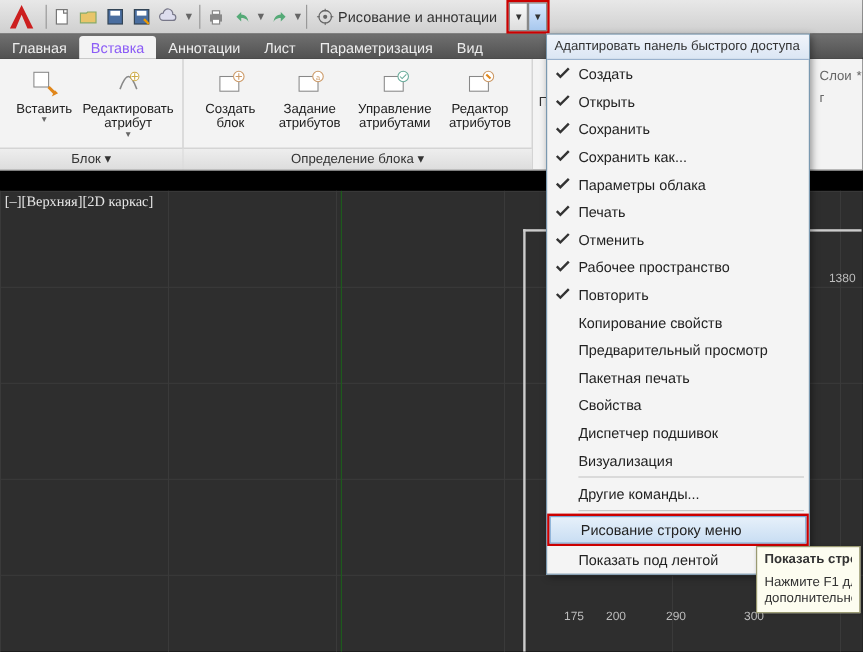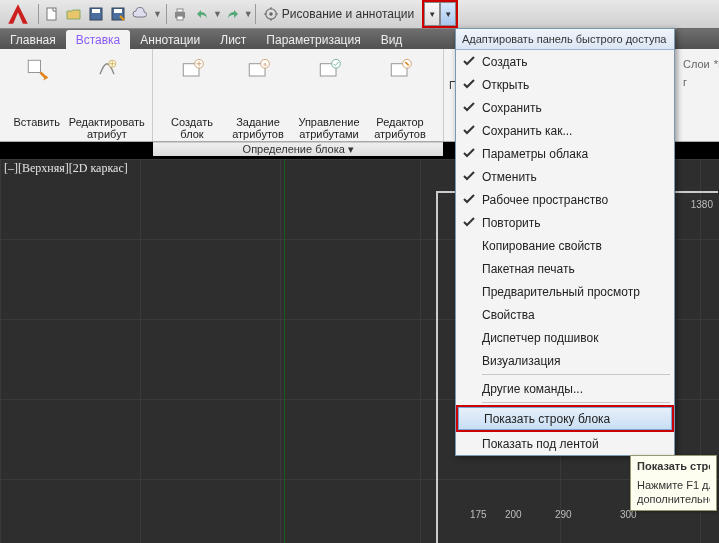--- a/index.html
+++ b/index.html
@@ -12,21 +12,21 @@
 .qat-workspace{display:flex;align-items:center;height:22px;padding:0 6px;color:#333;gap:4px;}
 .qat-highlight{border:2px solid #c00;padding:0;display:flex;height:24px;align-items:center;margin-left:2px;}
 .qat-chev{width:14px;height:22px;display:flex;align-items:center;justify-content:center;background:linear-gradient(#fafafa,#ddd);border:1px solid #888;}
 .tabbar{height:20px;background:linear-gradient(#6f6f6f,#515151);display:flex;align-items:flex-end;position:relative;z-index:5;}
 .tab{padding:3px 10px 2px 10px;color:#eee;font-size:12px;}
 .tab.active{background:#f3f3f3;color:#8b5cf6;border-radius:3px 3px 0 0;}
 .ribbon{height:92px;background:#f3f3f3;border-bottom:1px solid #aaa;display:flex;position:relative;}
 .panel{border-right:1px solid #ccc;display:flex;flex-direction:column;}
 .panel-body{flex:1;display:flex;align-items:flex-start;padding:4px 6px 0 6px;gap:0;}
 .panel-footer{height:17px;background:linear-gradient(#eee,#ddd);border-top:1px solid #ccc;font-size:11px;color:#333;display:flex;align-items:center;justify-content:center;}
-.rbtn{display:flex;flex-direction:column;align-items:center;width:66px;padding:2px 0;text-align:center;color:#222;gap:31px;}
+.rbtn{display:flex;flex-direction:column;align-items:center;width:66px;padding:2px 0;text-align:center;color:#222;}
 .rbtn svg{width:30px;height:28px;margin-bottom:2px;}
 .rbtn span.lb{font-size:11px;line-height:12px;white-space:pre;}
 .right-extra{position:absolute;right:0;top:0;width:40px;height:92px;padding:6px 4px;color:#666;font-size:11px;line-height:18px;box-sizing:border-box;display:flex;flex-direction:row;gap:4px;}
 .canvas{position:absolute;left:0;right:0;top:159px;bottom:0;background:#2e2e2e;}
 .viewport-label{position:absolute;left:4px;top:2px;color:#e5e5e5;font-size:12px;font-family:"Segoe UI";}
 .canvas::before{content:"";position:absolute;inset:0;background-image:linear-gradient(#3a3a3a 1px,transparent 1px),linear-gradient(90deg,#3a3a3a 1px,transparent 1px);background-size:140px 80px;}
 .guide-v{position:absolute;top:0;bottom:0;left:284px;width:1px;background:#1d5a1d;}
 .dropdown{position:absolute;left:455px;top:28px;width:218px;background:#f4f4f4;border:1px solid #7a98af;box-shadow:2px 2px 6px rgba(0,0,0,.4);z-index:50;}
 .dd-title{height:20px;background:linear-gradient(#f0f4fa,#dbe6f4);border-bottom:1px solid #9ab2ce;font-size:11px;color:#333;display:flex;align-items:center;padding-left:6px;}
 .dd-item{height:23px;display:flex;align-items:center;padding-left:26px;font-size:12px;color:#222;position:relative;}
@@ -207,21 +207,21 @@
     <span>Слои г</span>
     <span>*Конту</span>
     <span>Включ</span>
   </div>
 </div>
 
 <div class="canvas">
   <div class="guide-v"></div>
   <div class="viewport-label">[–][Верхняя][2D каркас]</div>
   <div class="drawing-edge" style="left:436px;top:32px;width:280px;height:350px;"></div>
-  <div class="dim-label" style="right:6px;top:40px;">1380</div>
+  <div class="dim-label" style="right:6px;top:68px;">1380</div>
   <div class="dim-label" style="left:470px;top:350px;">175</div>
   <div class="dim-label" style="left:505px;top:350px;">200</div>
   <div class="dim-label" style="left:555px;top:350px;">290</div>
   <div class="dim-label" style="left:620px;top:350px;">300</div>
 </div>
 
 <div class="dropdown">
   <div class="dd-title">Адаптировать панель быстрого доступа</div>
   <div class="dd-item">
       <span class="chk"><svg viewBox="0 0 14 14">
@@ -250,60 +250,66 @@
   <div class="dd-item">
       <span class="chk"><svg viewBox="0 0 14 14">
           <path d="M2 7l3 3 7-7" stroke="#333" fill="none" stroke-width="2"></path>
         </svg></span>
       <span>Параметры облака</span>
     </div>
   <div class="dd-item">
       <span class="chk"><svg viewBox="0 0 14 14">
           <path d="M2 7l3 3 7-7" stroke="#333" fill="none" stroke-width="2"></path>
         </svg></span>
+      <span>Печать</span>
+    </div>
+  <div class="dd-item">
+      <span class="chk"><svg viewBox="0 0 14 14">
+          <path d="M2 7l3 3 7-7" stroke="#333" fill="none" stroke-width="2"></path>
+        </svg></span>
       <span>Отменить</span>
     </div>
   <div class="dd-item">
       <span class="chk"><svg viewBox="0 0 14 14">
           <path d="M2 7l3 3 7-7" stroke="#333" fill="none" stroke-width="2"></path>
         </svg></span>
       <span>Рабочее пространство</span>
     </div>
   <div class="dd-item">
       <span class="chk"><svg viewBox="0 0 14 14">
           <path d="M2 7l3 3 7-7" stroke="#333" fill="none" stroke-width="2"></path>
         </svg></span>
       <span>Повторить</span>
     </div>
   <div class="dd-item">
       <span>Копирование свойств</span>
     </div>
   <div class="dd-item">
+      <span>Предварительный просмотр</span>
+    </div>
+  <div class="dd-item">
       <span>Пакетная печать</span>
-    </div>
-  <div class="dd-item">
-      <span>Предварительный просмотр</span>
     </div>
   <div class="dd-item">
       <span>Свойства</span>
     </div>
   <div class="dd-item">
       <span>Диспетчер подшивок</span>
     </div>
   <div class="dd-item">
       <span>Визуализация</span>
     </div>
   <div class="dd-sep"></div>
   <div class="dd-item">
       <span>Другие команды...</span>
     </div>
   <div class="dd-sep"></div>
   <div class="dd-hl">
     <div class="dd-item hover">
-        <span>Показать строку блока</span>
+        <span>Рисование строку меню</span>
       </div>
   </div>
   <div class="dd-item">
       <span>Показать под лентой</span>
     </div>
 </div>
 
 <div class="tooltip">
   <div class="tt-title">Показать строку</div>
   <div class="tt-body">Нажмите F1 для</div>

